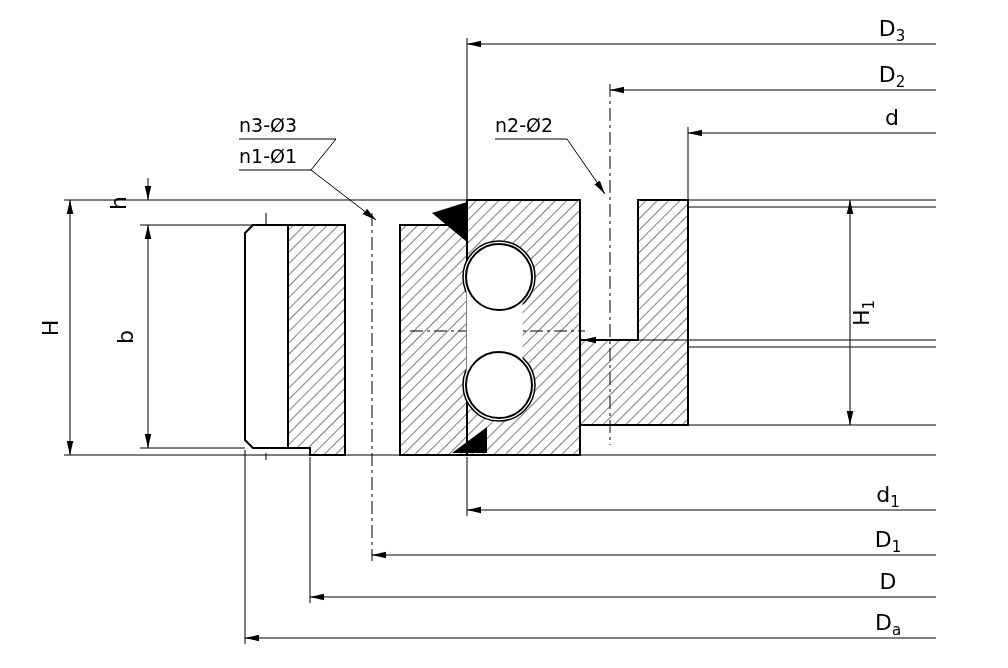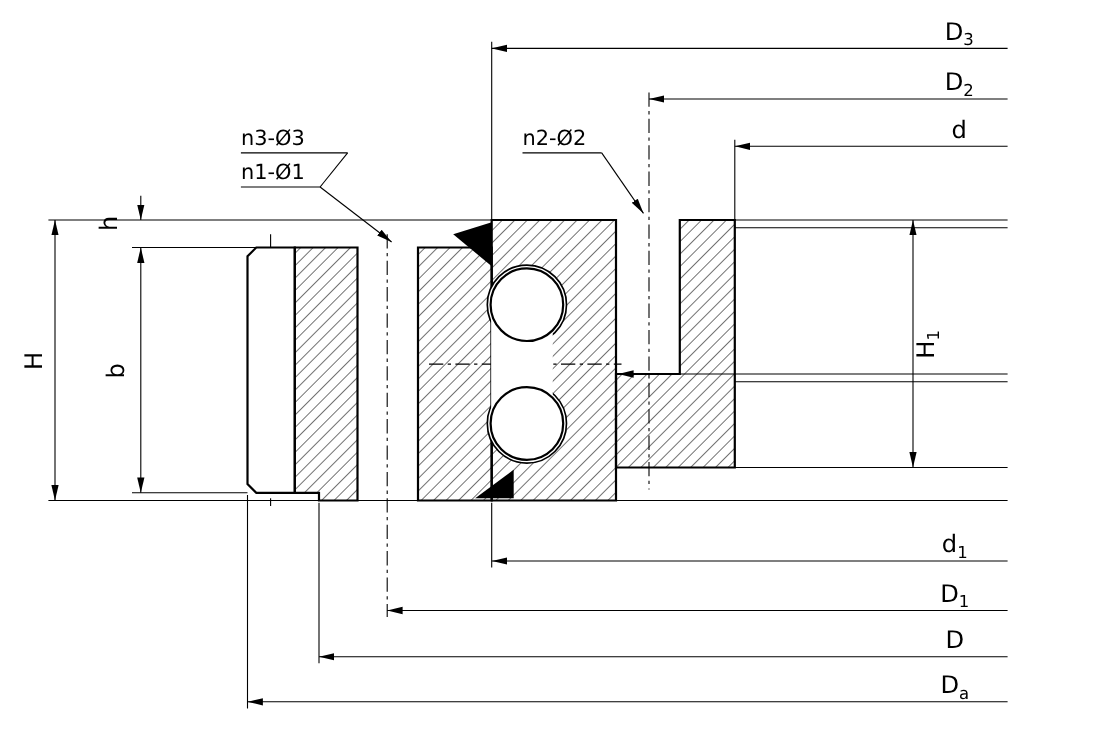--- a/index.html
+++ b/index.html
@@ -1,16 +1,16 @@
 <!DOCTYPE html>
 <html><head>
 <meta charset="utf-8">
 <style>
   html,body{margin:0;padding:0;background:#ffffff;}
-  .stage{position:relative;width:916px;height:668px;background:#ffffff;overflow:hidden;}
+  .stage{position:relative;width:916px;height:668px;background:#ffffff;overflow:hidden;padding-left:20px;}
   svg text{font-family:"DejaVu Sans","Liberation Sans",sans-serif;fill:#000;font-size:22px;}
   svg .sub{font-size:15px;}
   svg .callout{font-size:19px;}
   .thin{stroke:#000;stroke-width:1;fill:none;}
   .cl{stroke:#000;stroke-width:1;fill:none;stroke-dasharray:13 4 3 4;}
   .hatched{fill:url(#hatch);stroke:#000;stroke-width:2;}
   .whitepart{fill:#ffffff;stroke:#000;stroke-width:2;}
   .seal{fill:#000;stroke:none;}
 </style>
 </head>

